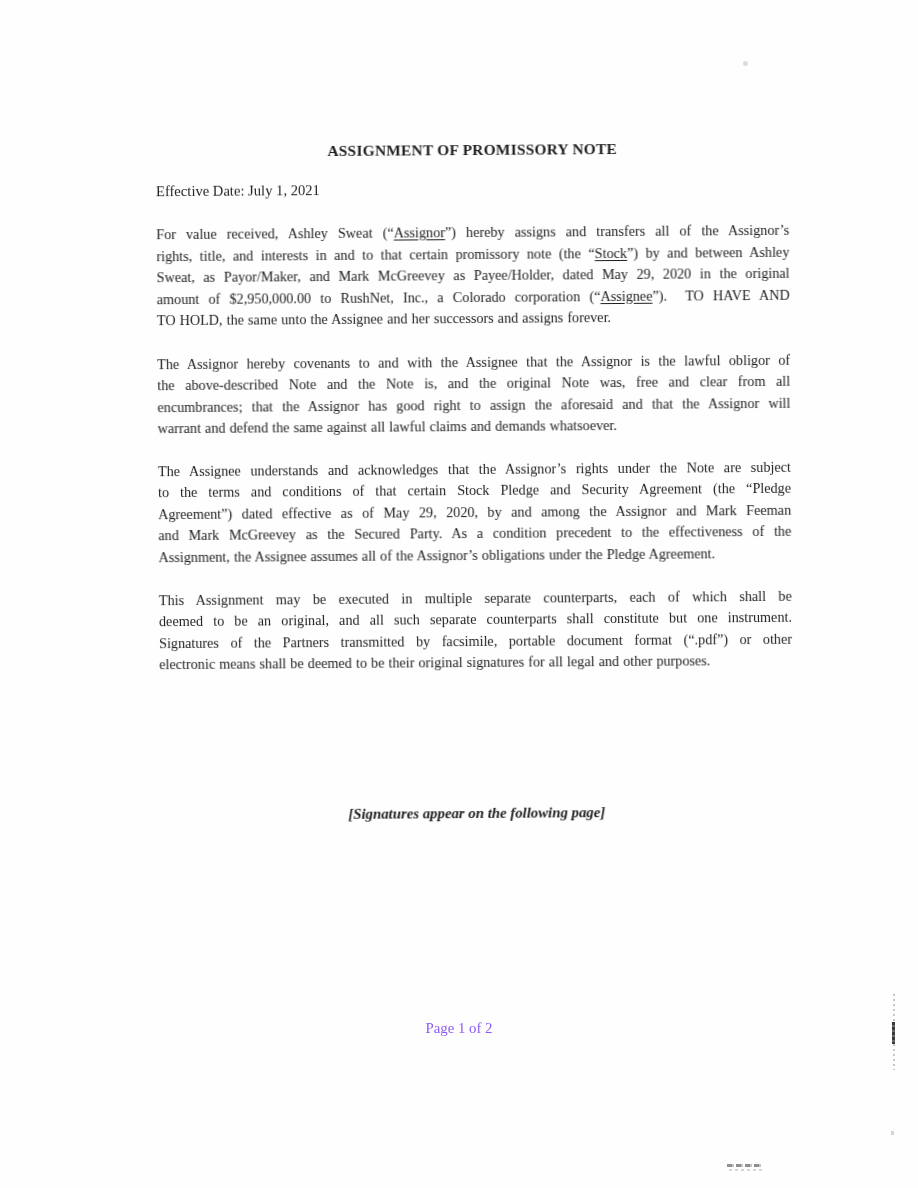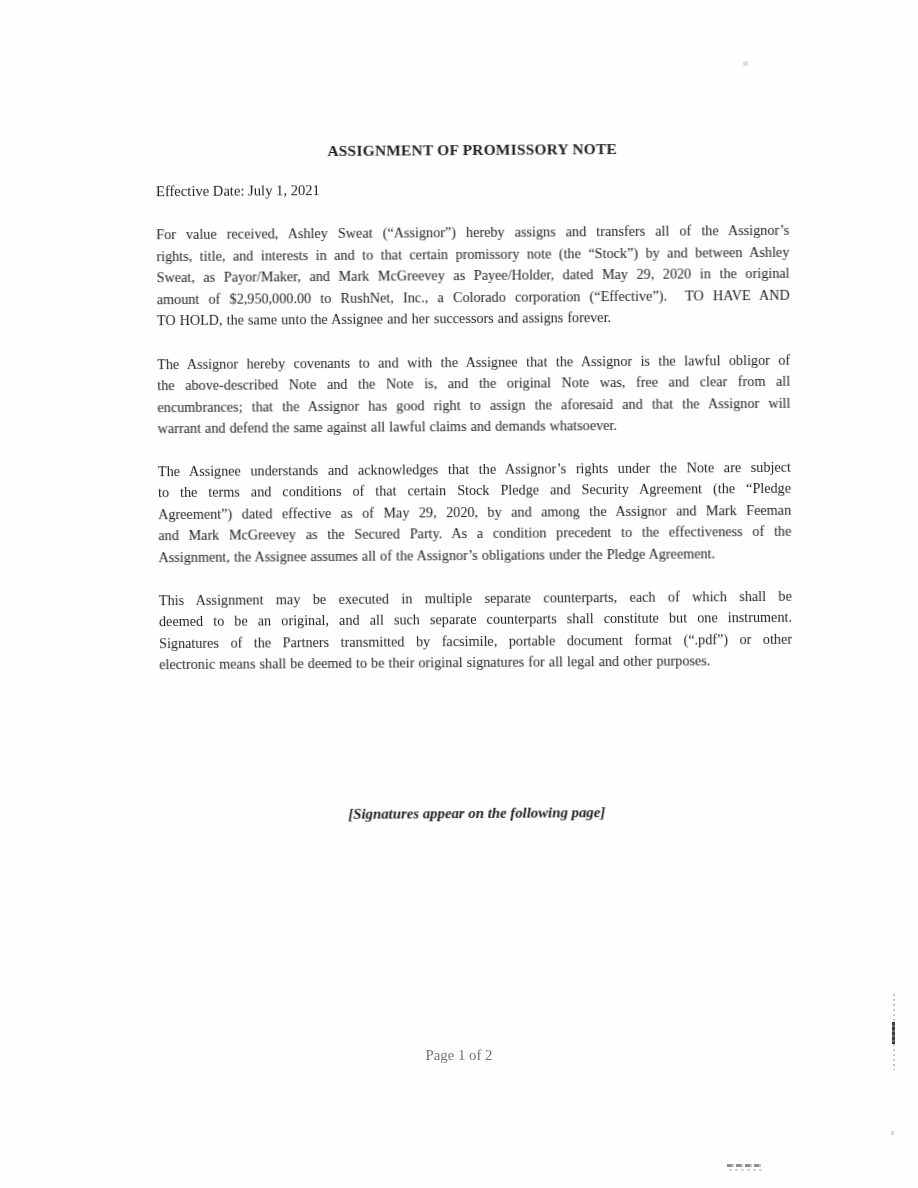--- a/index.html
+++ b/index.html
@@ -40,35 +40,35 @@
     font-size: 14.2px;
     line-height: 21.5px;
     word-spacing: 0.5px;
   }
   .para-1 { margin-top: 22px; }
   .para-2 { margin-top: 22px; }
   .para-3 { margin-top: 21px; }
   .para-4 { margin-top: 21.5px; }
   .doc-line { text-align: justify; text-align-last: justify; }
   .doc-line.last { text-align-last: left; }
-  .doc-line span.u { text-underline-offset: 2px; }
+  .doc-line span.u { text-decoration: underline; text-underline-offset: 2px; }
   .sig-note {
     margin-top: 130px;
     text-align: center;
     font-weight: bold;
     font-style: italic;
     font-size: 14.8px;
     line-height: 19px;
   }
   .page-footer {
     position: absolute;
-    left: 0; top: 1047px; width: 918px;
+    left: 0; top: 1020px; width: 918px;
     text-align: center;
     font-size: 14.8px;
-    color: #737373;
+    color: #8b5cf6;
     filter: blur(0.2px);
   }
   
   .speck-topright {
     position: absolute; left: 743px; top: 61px;
     width: 5px; height: 5px; border-radius: 50%;
     background: #9a9a9a; opacity: 0.35;
   }
   .edge-dotted-line {
     position: absolute; left: 893px; top: 994px;
@@ -104,21 +104,21 @@
 
   <div class="content">
     <div class="doc-title">ASSIGNMENT OF PROMISSORY NOTE</div>
 
     <div class="eff-date">Effective Date: July 1, 2021</div>
 
     <div class="para para-1">
         <div class="doc-line"><span>For value received, Ashley Sweat (“</span><span class="u">Assignor</span><span>”) hereby assigns and transfers all of the Assignor’s</span></div>
         <div class="doc-line"><span>rights, title, and interests in and to that certain promissory note (the “</span><span class="u">Stock</span><span>”) by and between Ashley</span></div>
         <div class="doc-line"><span>Sweat, as Payor/Maker, and Mark McGreevey as Payee/Holder, dated May 29, 2020 in the original</span></div>
-        <div class="doc-line"><span>amount of $2,950,000.00 to RushNet, Inc., a Colorado corporation (“</span><span class="u">Effective</span><span>”).&nbsp; TO HAVE AND</span></div>
+        <div class="doc-line"><span>amount of $2,950,000.00 to RushNet, Inc., a Colorado corporation (“</span><span class="u">Assignee</span><span>”).&nbsp; TO HAVE AND</span></div>
         <div class="doc-line last"><span>TO HOLD, the same unto the Assignee and her successors and assigns forever.</span></div>
       </div>
 
     <div class="para para-2">
         <div class="doc-line"><span>The Assignor hereby covenants to and with the Assignee that the Assignor is the lawful obligor of</span></div>
         <div class="doc-line"><span>the above-described Note and the Note is, and the original Note was, free and clear from all</span></div>
         <div class="doc-line"><span>encumbrances; that the Assignor has good right to assign the aforesaid and that the Assignor will</span></div>
         <div class="doc-line last"><span>warrant and defend the same against all lawful claims and demands whatsoever.</span></div>
       </div>
 

